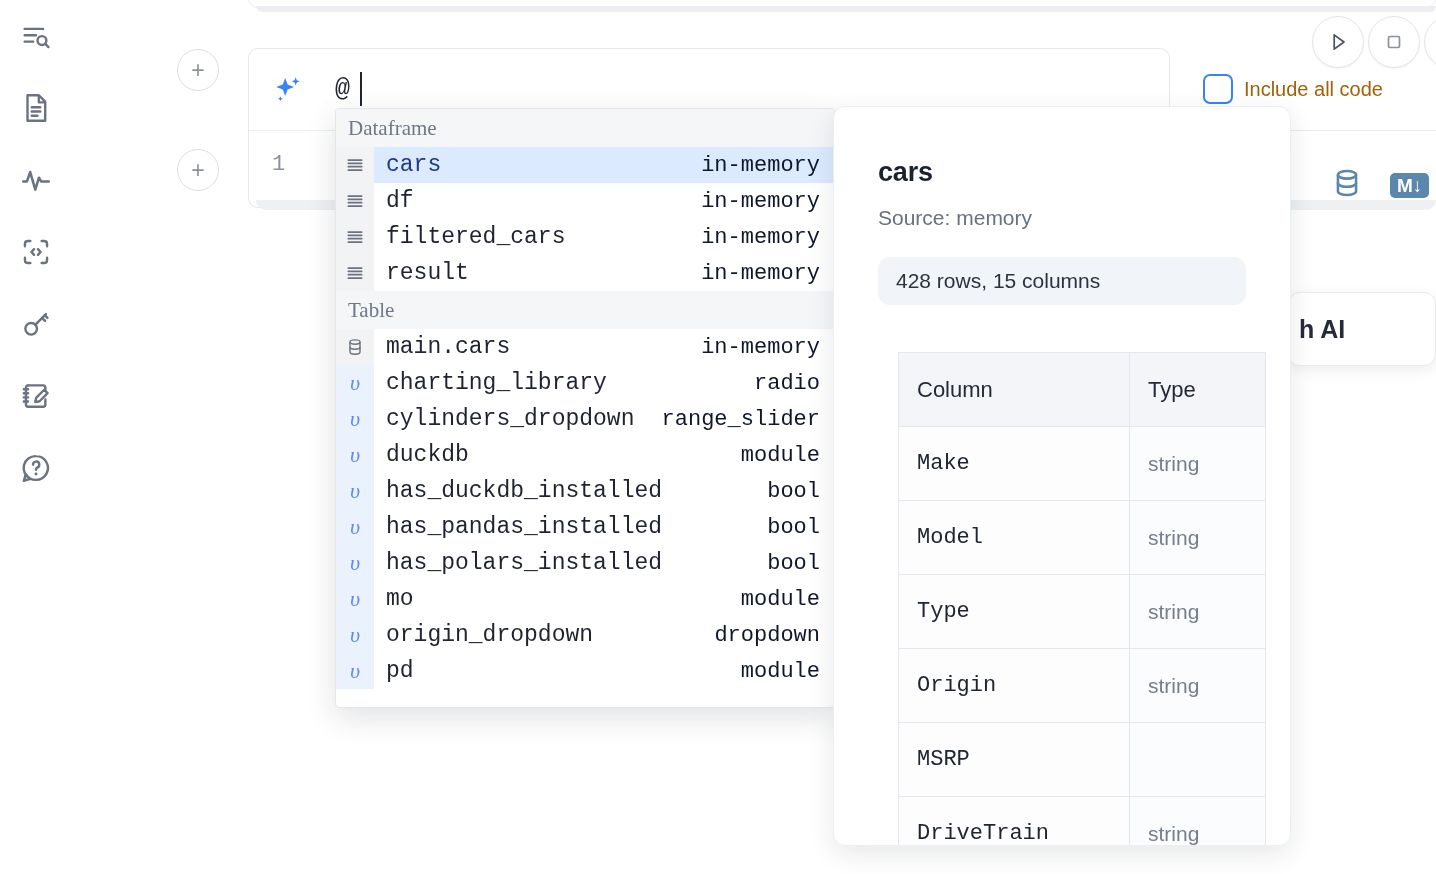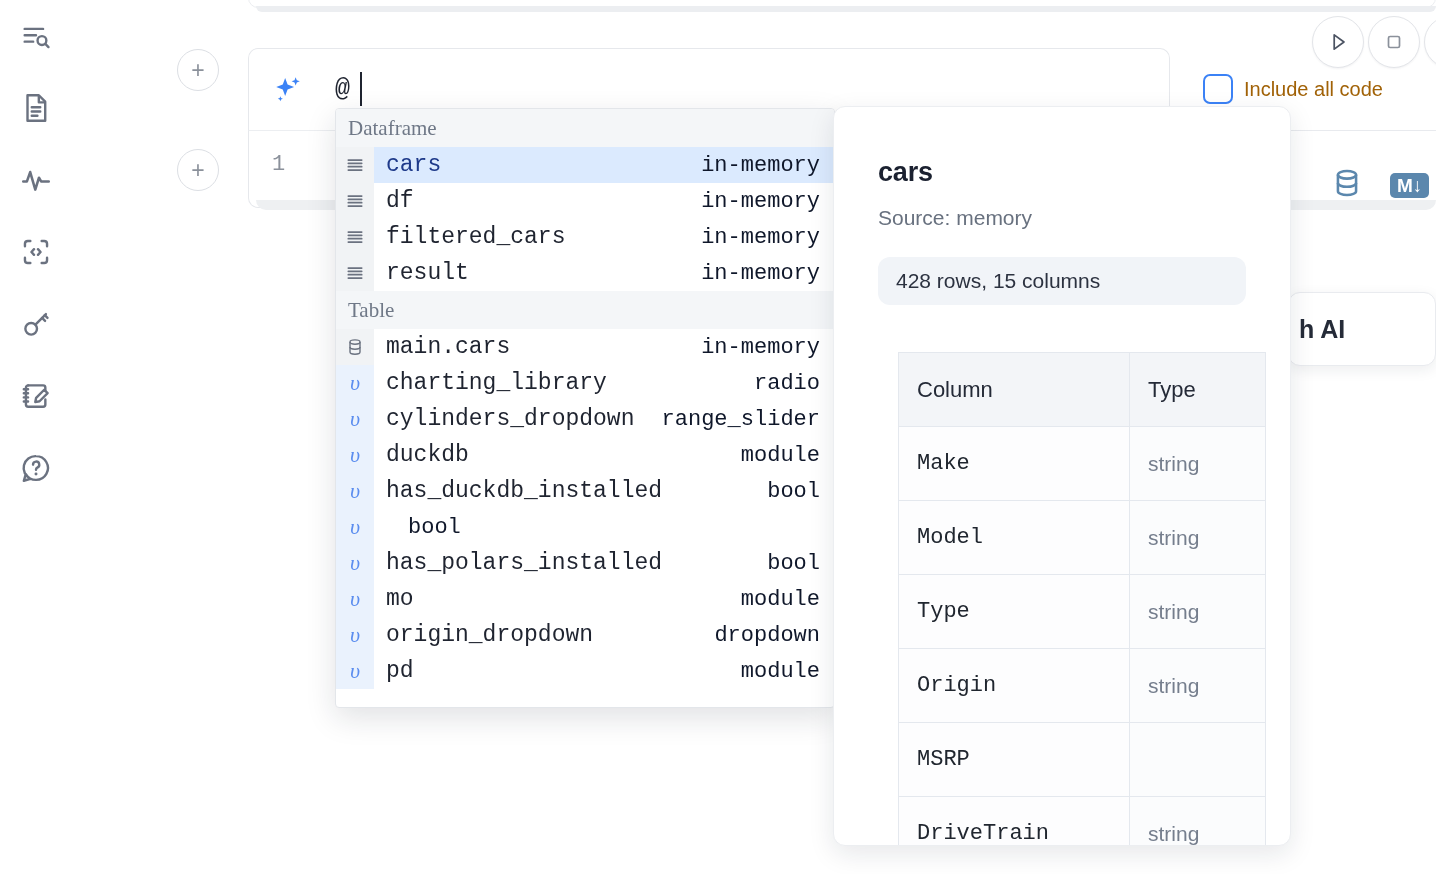--- a/index.html
+++ b/index.html
@@ -400,20 +400,21 @@
         <div class="ac-name-wrap">
           <span class="ac-name">has_duckdb_installed</span>
           <span class="ac-meta">bool</span>
         </div>
       </div>
       <div class="ac-row">
         <div class="ac-gutter var">
           <span class="ic-var">υ</span>
         </div>
         <div class="ac-name-wrap">
+          <span class="ac-name">has_pandas_installed</span>
           <span class="ac-meta">bool</span>
         </div>
       </div>
       <div class="ac-row">
         <div class="ac-gutter var">
           <span class="ic-var">υ</span>
         </div>
         <div class="ac-name-wrap">
           <span class="ac-name">has_polars_installed</span>
           <span class="ac-meta">bool</span>

